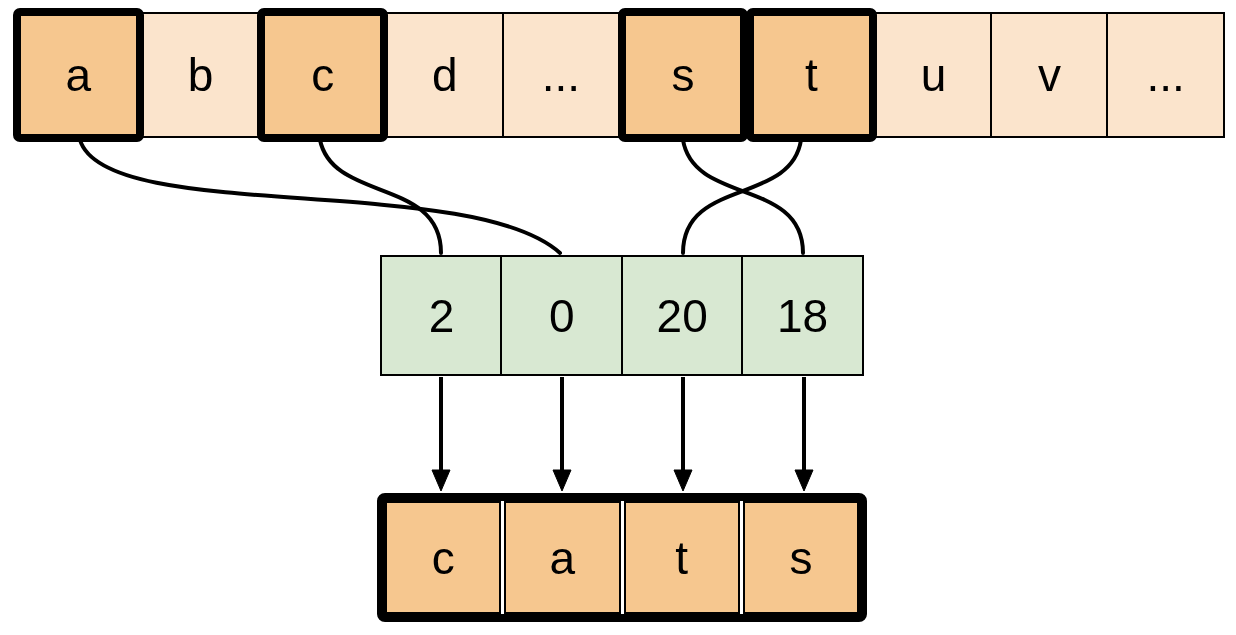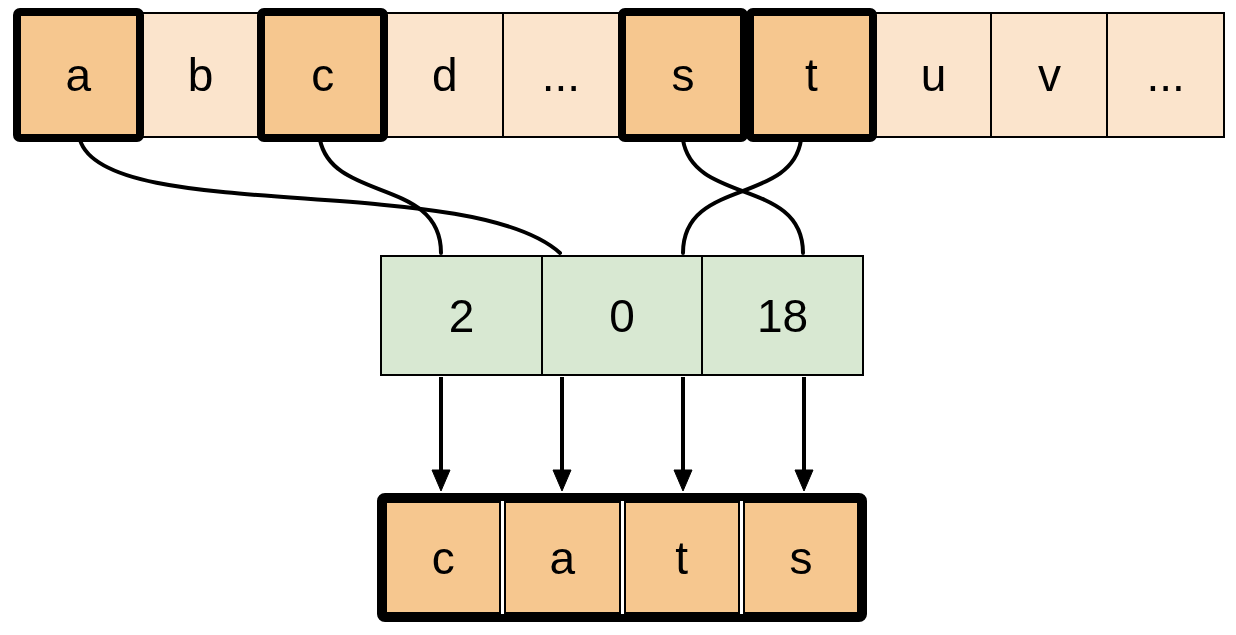--- a/index.html
+++ b/index.html
@@ -150,20 +150,23 @@
   </div>
 
   <div class="row index-row">
     <div class="cell">
       <span>2</span>
     </div>
     <div class="cell">
       <span>0</span>
     </div>
     <div class="cell">
+      <span>20</span>
+    </div>
+    <div class="cell">
       <span>18</span>
     </div>
   </div>
 
   <div class="output-box">
     <div class="cell">
       <span>c</span>
     </div>
     <div class="cell">
       <span>a</span>

